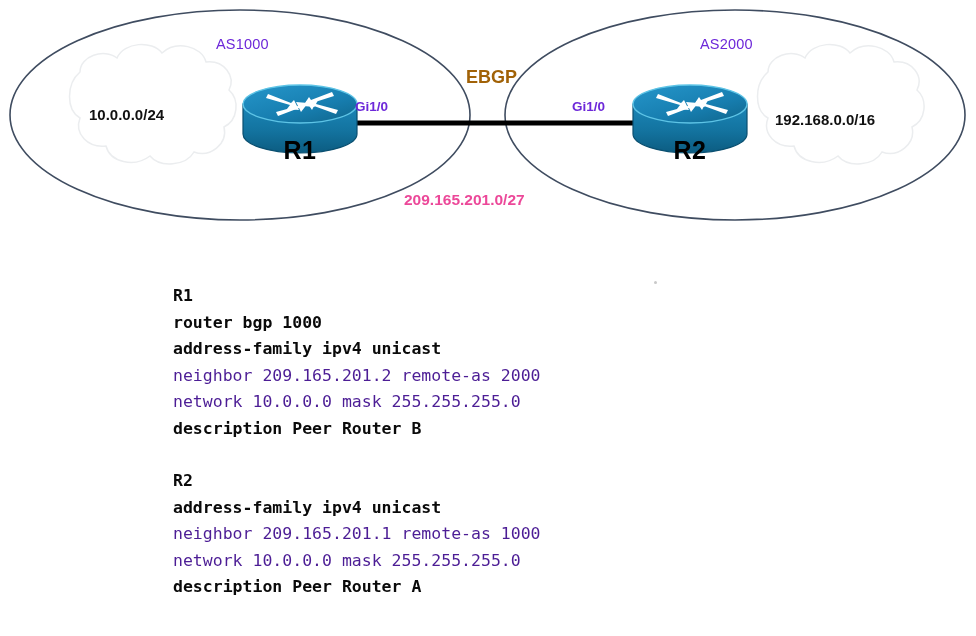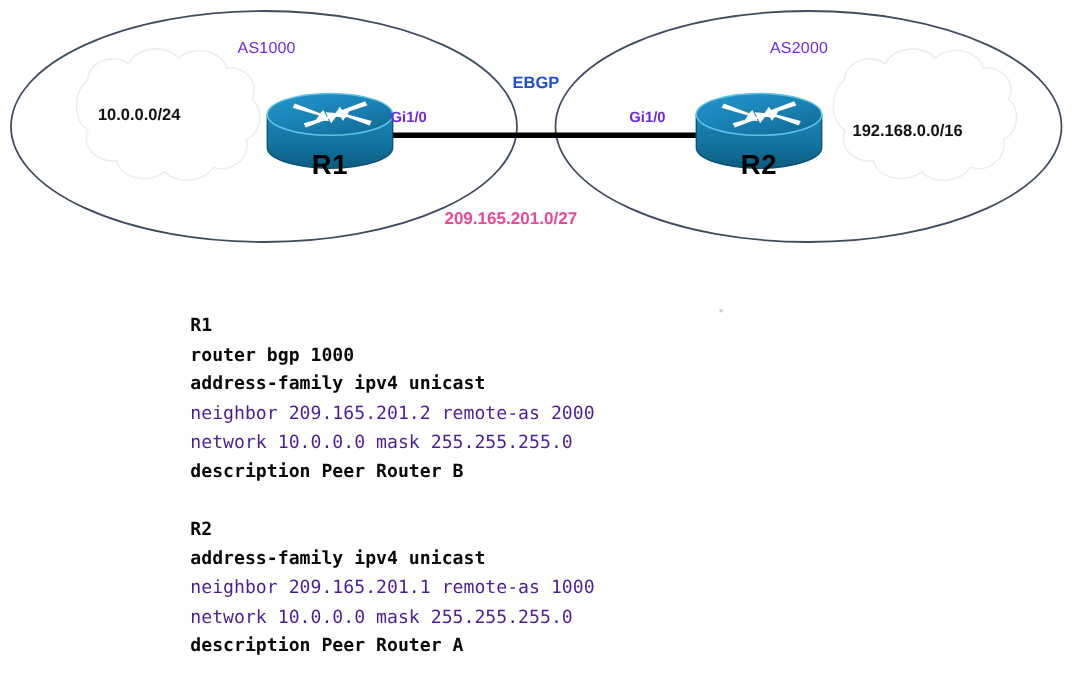--- a/index.html
+++ b/index.html
@@ -48,23 +48,23 @@
   }
   .if-label {
     position: absolute;
     font-size: 13.5px;
     font-weight: bold;
     color: #6d28d9;
     white-space: nowrap;
   }
   .link-label {
     position: absolute;
-    font-size: 15px;
-    font-weight: bold;
-    color: #1d4ed8;
+    font-size: 18px;
+    font-weight: bold;
+    color: #a16207;
     white-space: nowrap;
   }
   .subnet-label {
     position: absolute;
     font-size: 15.5px;
     font-weight: bold;
     color: #ec4899;
     white-space: nowrap;
   }
   .router {
@@ -202,21 +202,21 @@
     <div class="router" style="left:240px; top:96px;">
       <div class="router-name">R1</div>
     </div>
     <div class="router" style="left:630px; top:96px;">
       <div class="router-name">R2</div>
     </div>
 
     <div class="as-label" style="left:216px; top:36px;">AS1000</div>
     <div class="as-label" style="left:700px; top:36px;">AS2000</div>
 
-    <div class="cloud-label" style="left:89px; top:96px;">10.0.0.0/24</div>
+    <div class="cloud-label" style="left:89px; top:106px;">10.0.0.0/24</div>
     <div class="cloud-label" style="left:775px; top:111px;">192.168.0.0/16</div>
 
     <div class="if-label" style="left:355px; top:99px;">Gi1/0</div>
     <div class="if-label" style="left:572px; top:99px;">Gi1/0</div>
 
     <div class="link-label" style="left:466px; top:67px;">EBGP</div>
     <div class="subnet-label" style="left:404px; top:191px;">209.165.201.0/27</div>
   </div>
 
   <div class="speck"></div>

